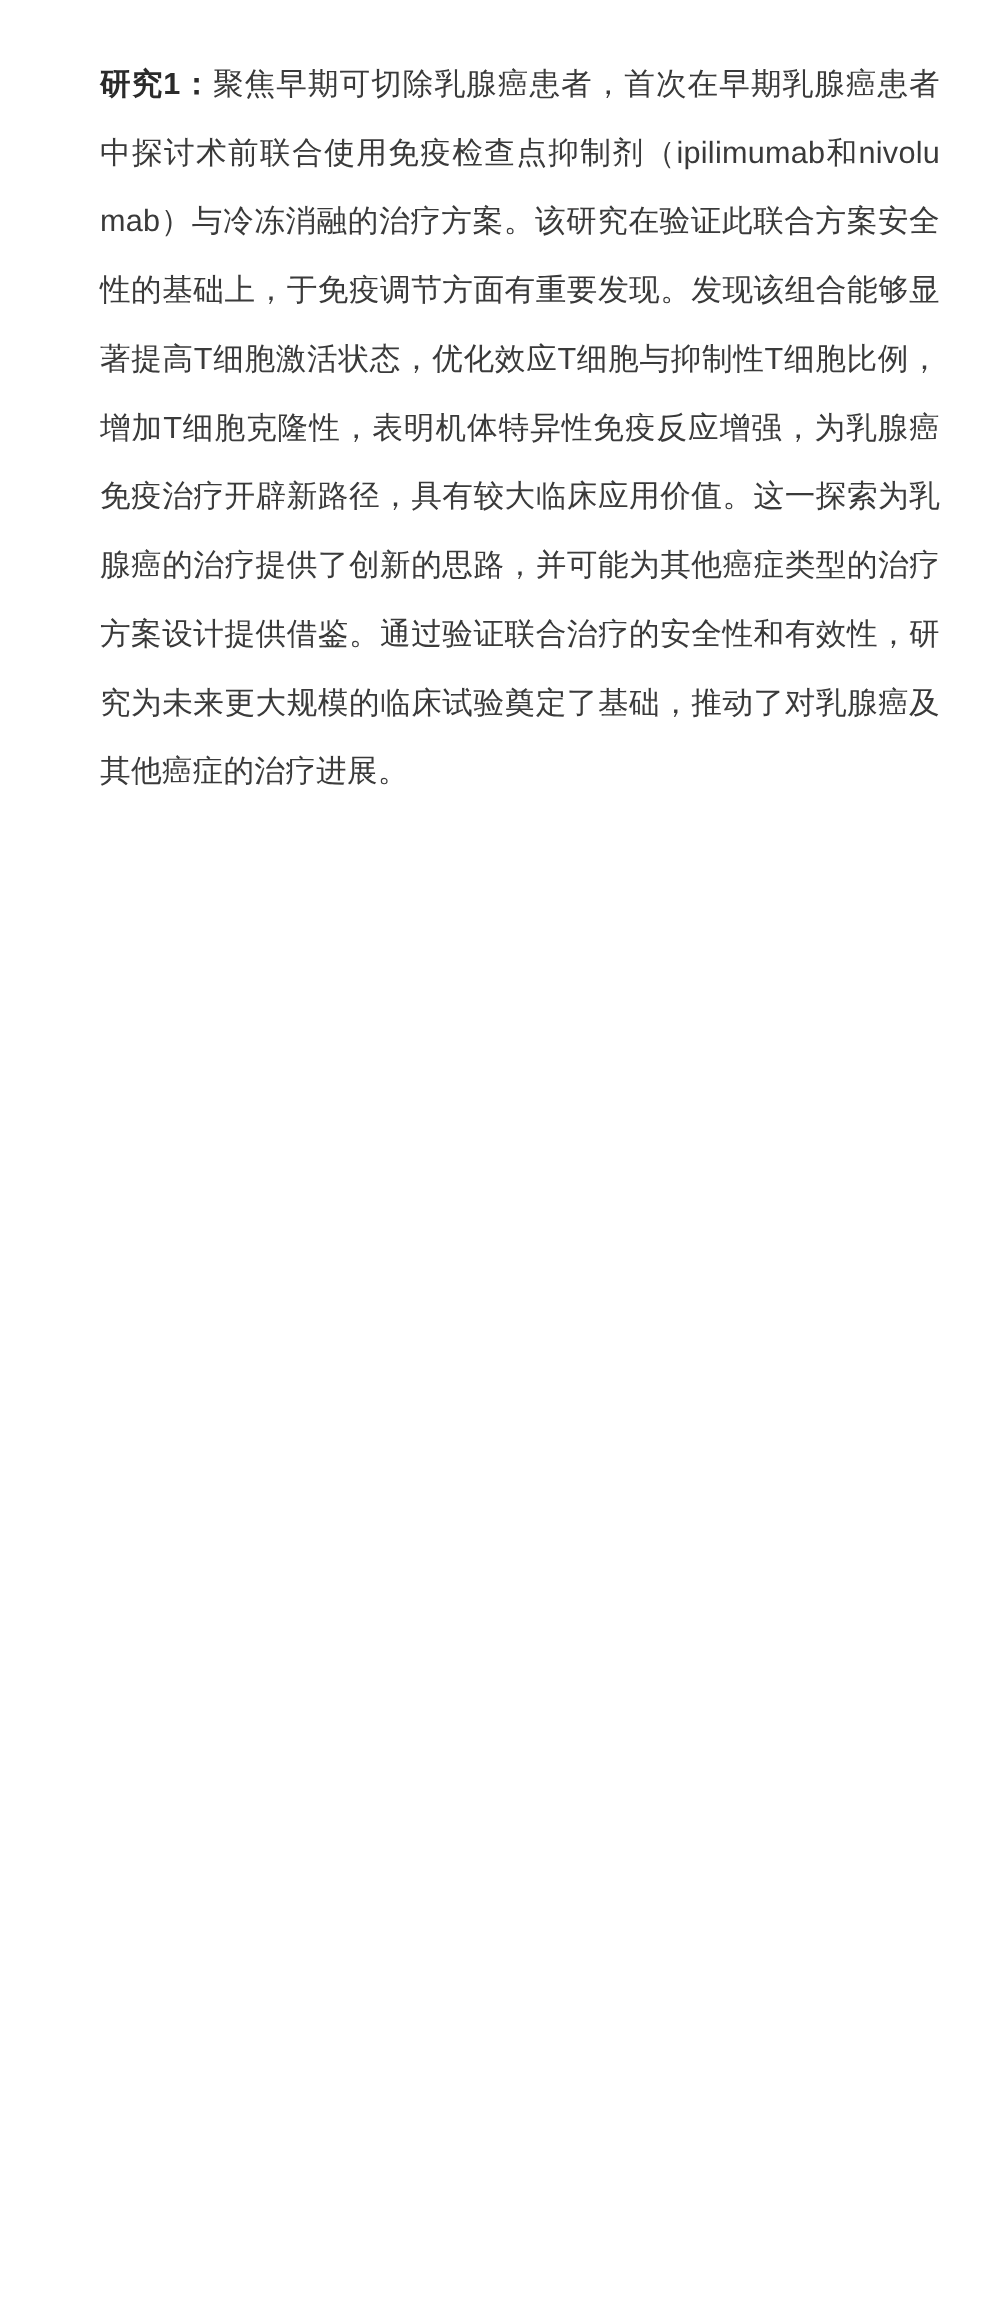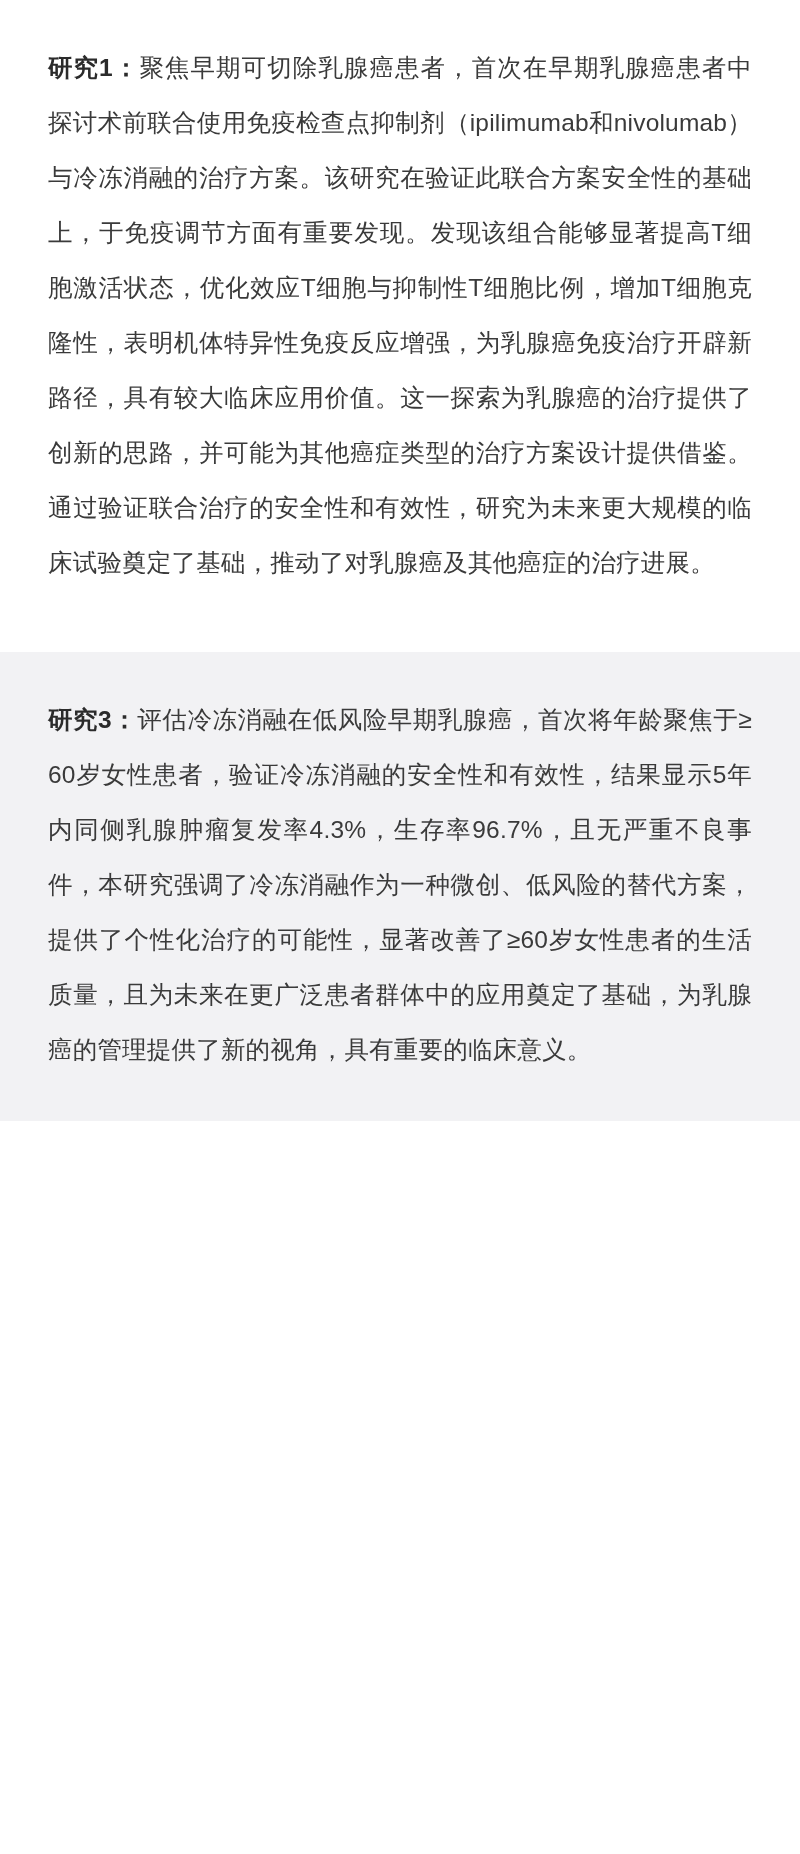--- a/index.html
+++ b/index.html
@@ -14,20 +14,21 @@
   .page {
     width: 800px;
     min-height: 1854px;
     background: #ffffff;
     position: relative;
     box-sizing: border-box;
   }
   .section {
     box-sizing: border-box;
     padding: 40px 48px 44px 48px;
+    margin-left: 32px;
   }
   .section.light {
     background: #ffffff;
   }
   .section.shaded {
     background: #f2f2f4;
   }
   .para {
     font-size: 24.5px;
     line-height: 55px;
@@ -51,17 +52,14 @@
 <body>
 
 <div class="page">
 
   <div class="section light">
     <p class="para"><span class="label">研究1：</span><span>聚焦早期可切除乳腺癌患者，首次在早期乳腺癌患者中探讨术前联合使用免疫检查点抑制剂（ipilimumab和nivolumab）与冷冻消融的治疗方案。该研究在验证此联合方案安全性的基础上，于免疫调节方面有重要发现。发现该组合能够显著提高T细胞激活状态，优化效应T细胞与抑制性T细胞比例，增加T细胞克隆性，表明机体特异性免疫反应增强，为乳腺癌免疫治疗开辟新路径，具有较大临床应用价值。这一探索为乳腺癌的治疗提供了创新的思路，并可能为其他癌症类型的治疗方案设计提供借鉴。通过验证联合治疗的安全性和有效性，研究为未来更大规模的临床试验奠定了基础，推动了对乳腺癌及其他癌症的治疗进展。</span></p>
   </div>
 
   <div class="spacer"></div>
 
-  <div class="section shaded">
-    <p class="para"><span class="label">研究3：</span><span>评估冷冻消融在低风险早期乳腺癌，首次将年龄聚焦于≥60岁女性患者，验证冷冻消融的安全性和有效性，结果显示5年内同侧乳腺肿瘤复发率4.3%，生存率96.7%，且无严重不良事件，本研究强调了冷冻消融作为一种微创、低风险的替代方案，提供了个性化治疗的可能性，显著改善了≥60岁女性患者的生活质量，且为未来在更广泛患者群体中的应用奠定了基础，为乳腺癌的管理提供了新的视角，具有重要的临床意义。</span></p>
-  </div>
 
 </div>
 
 </body></html>

